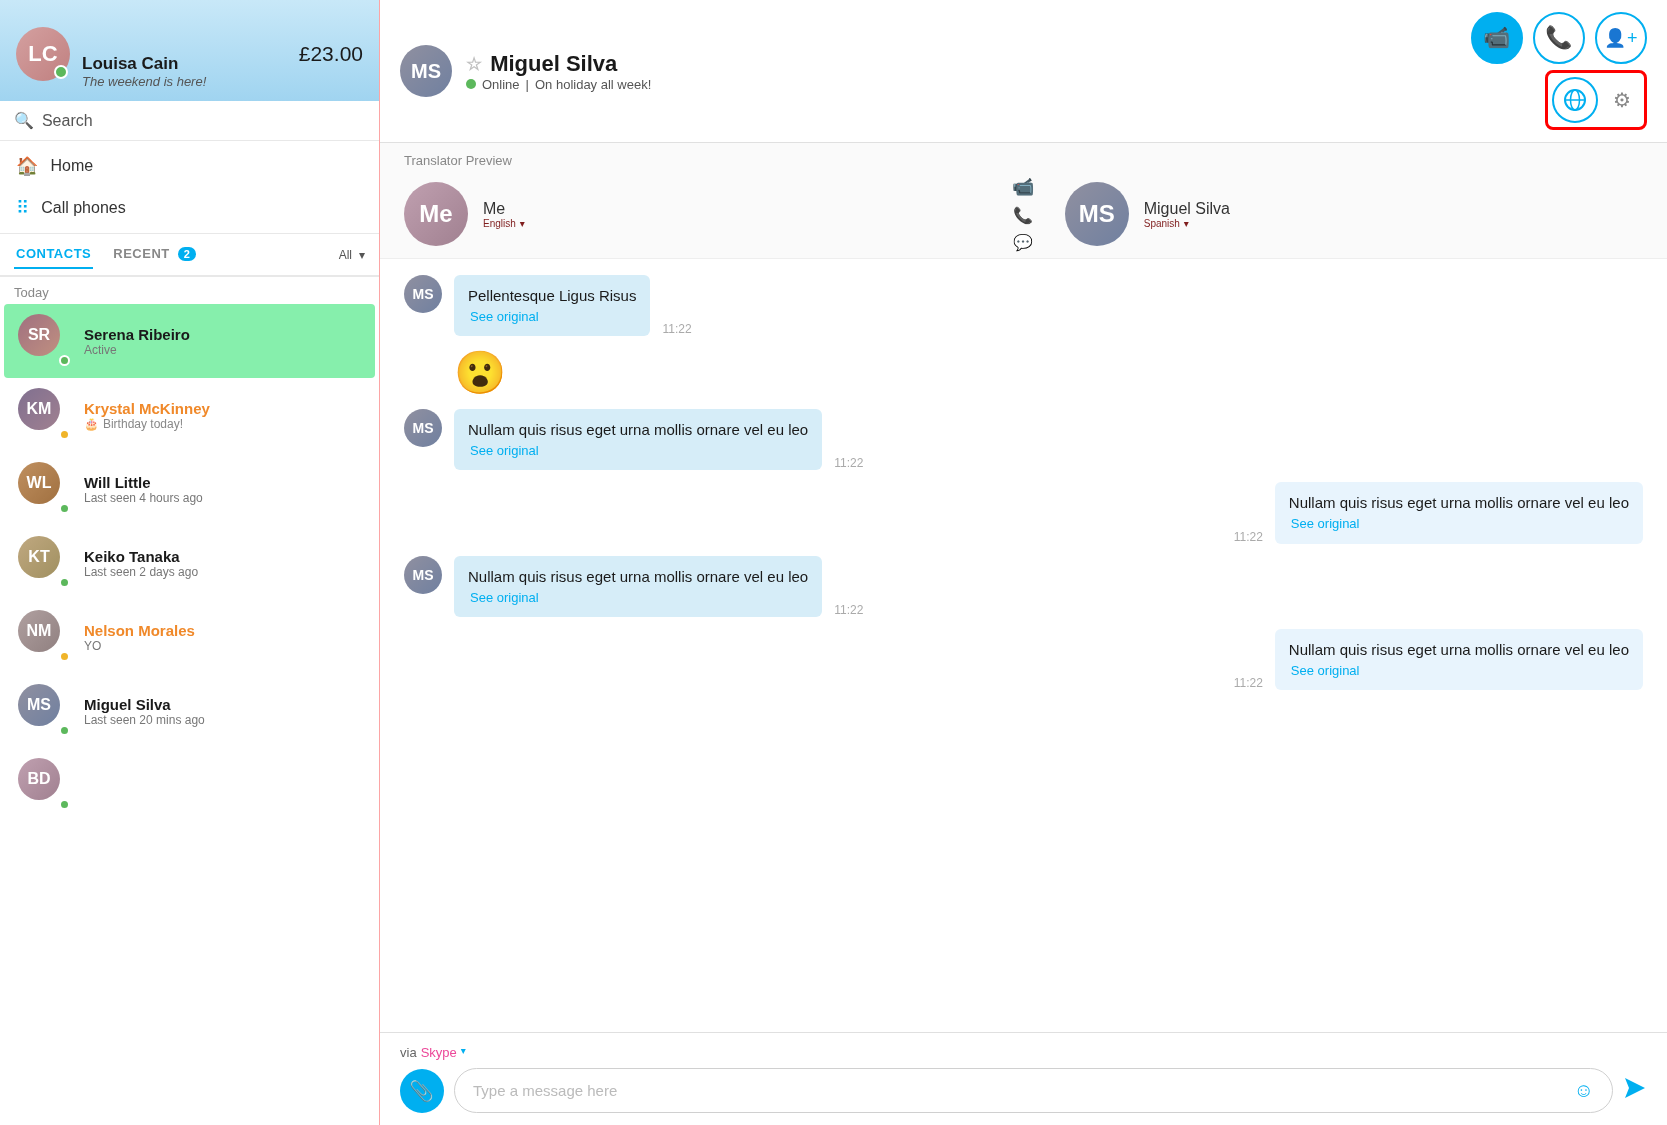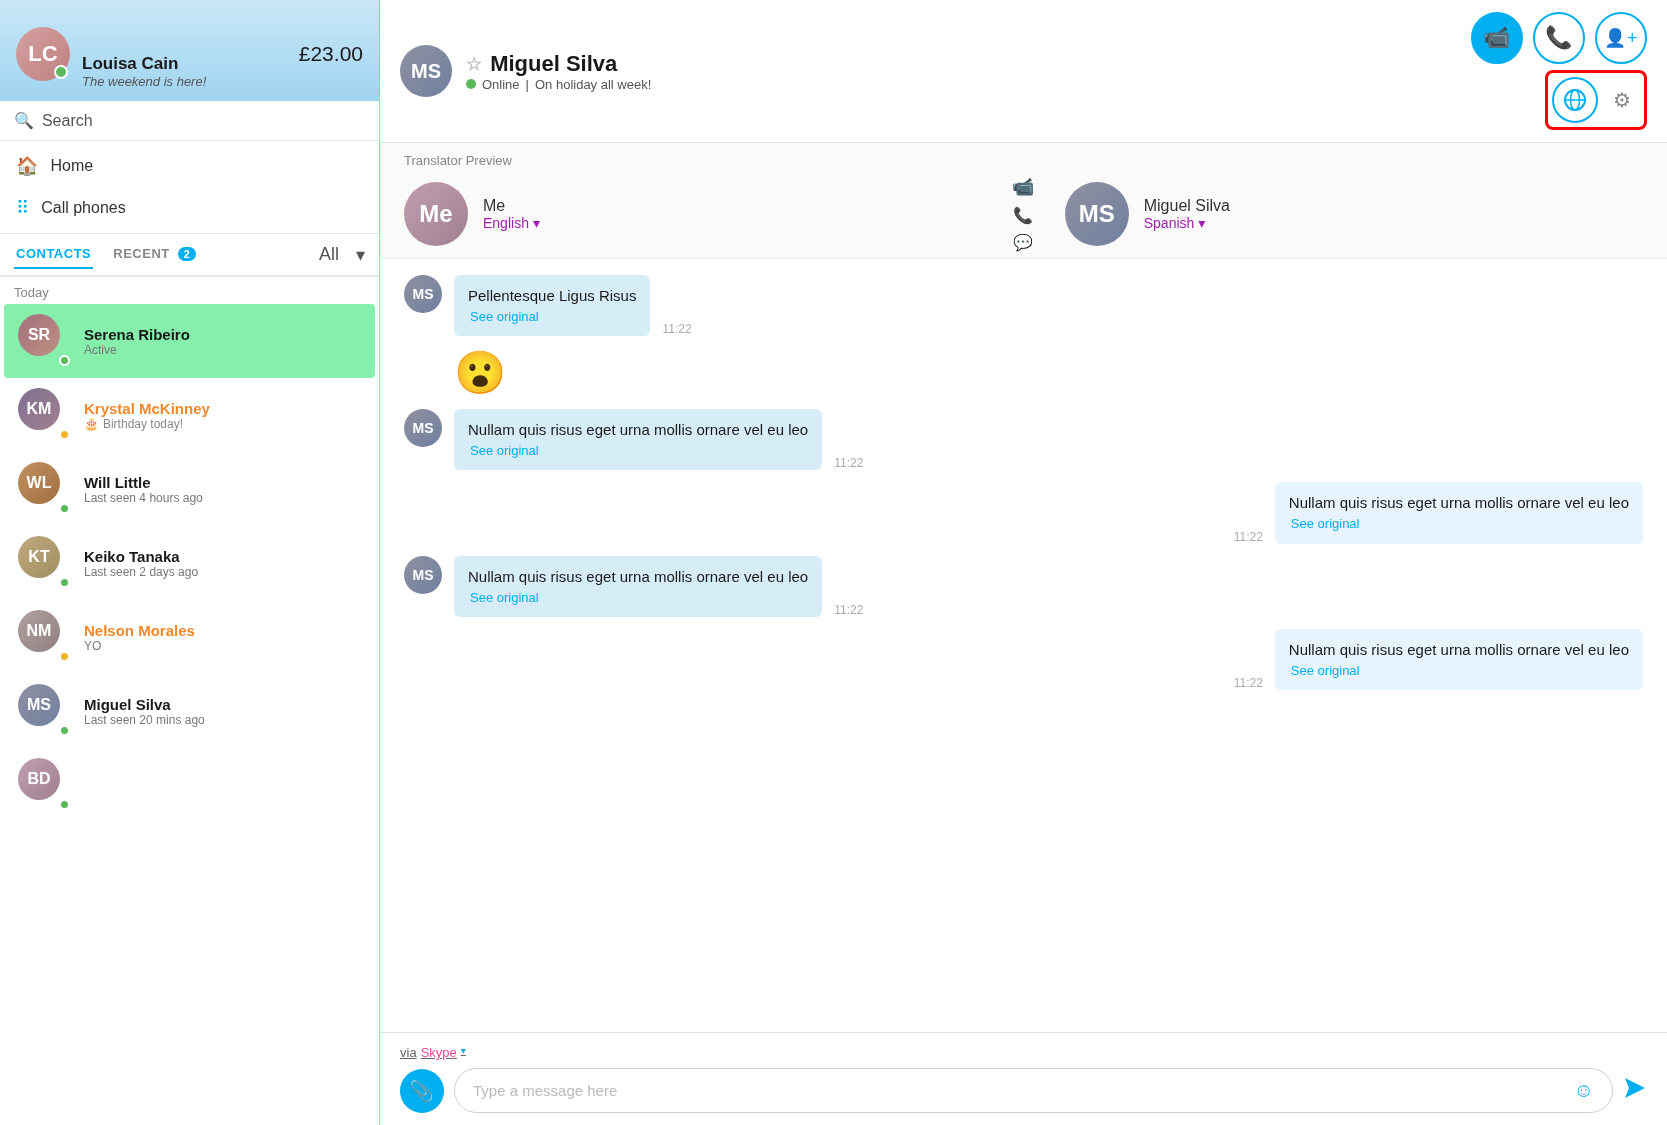--- a/index.html
+++ b/index.html
@@ -125,22 +125,22 @@
       border-radius: 10px;
       font-size: 11px;
       padding: 1px 6px;
       margin-left: 4px;
     }
 
     .all-dropdown {
       margin-left: auto;
       display: flex;
       align-items: center;
-      gap: 17px;
-      font-size: 18px;
+      gap: 7px;
+      font-size: 12px;
       color: #555;
       cursor: pointer;
     }
 
     .section-label {
       font-size: 13px;
       color: #888;
       padding: 8px 14px 4px 14px;
       font-weight: 500;
     }
@@ -326,22 +326,22 @@
       font-size: 24px;
       color: #fff;
       font-weight: bold;
     }
 
     .participant-info .participant-name { font-size: 16px; font-weight: 500; color: #333; }
     .participant-lang {
       display: flex;
       align-items: center;
       gap: 4px;
-      font-size: 14px;
-      color: #a21caf;
+      font-size: 10px;
+      color: #7f1d1d;
       cursor: pointer;
     }
 
     .participant-divider {
       display: flex;
       flex-direction: column;
       align-items: center;
       gap: 8px;
       padding: 0 30px;
       color: #c0c0c0;
@@ -434,21 +434,20 @@
       background: #fff;
     }
 
     .via-skype {
       display: flex;
       align-items: flex-start;
       gap: 4px;
       font-size: 13px;
       color: #666;
       margin-bottom: 8px;
-      text-decoration: underline;
     }
     .via-skype span.skype-link { color: #ec4899; font-weight: 500; cursor: pointer; }
     .dropdown-arrow { font-size: 10px; color: #00aff0; }
 
     .input-row {
       display: flex;
       align-items: center;
       gap: 10px;
     }
 

